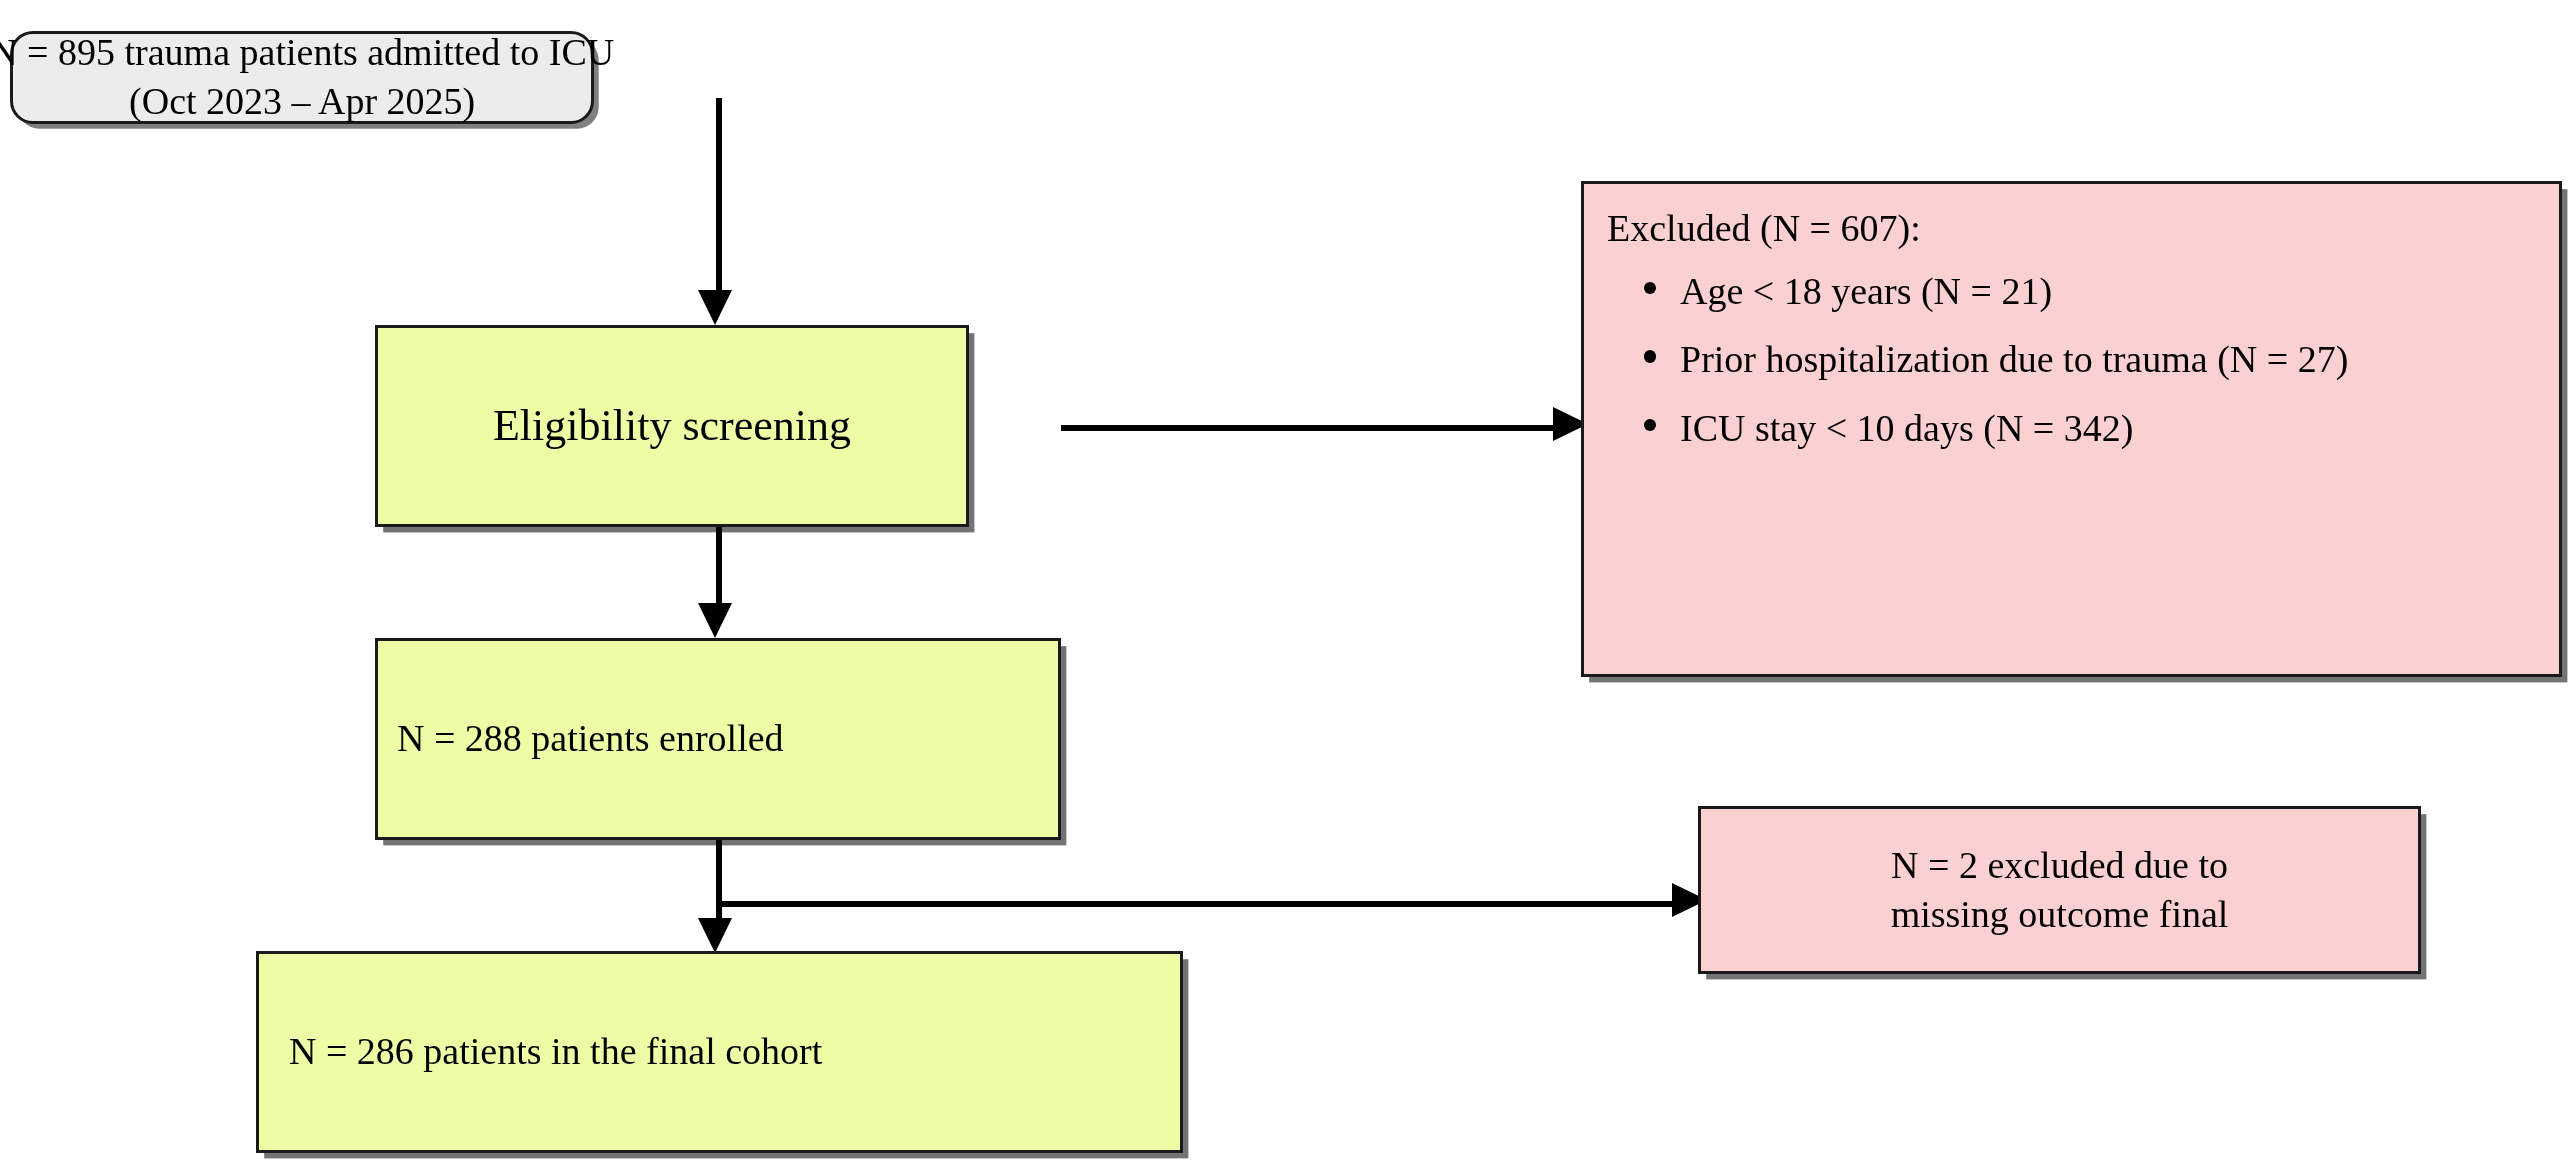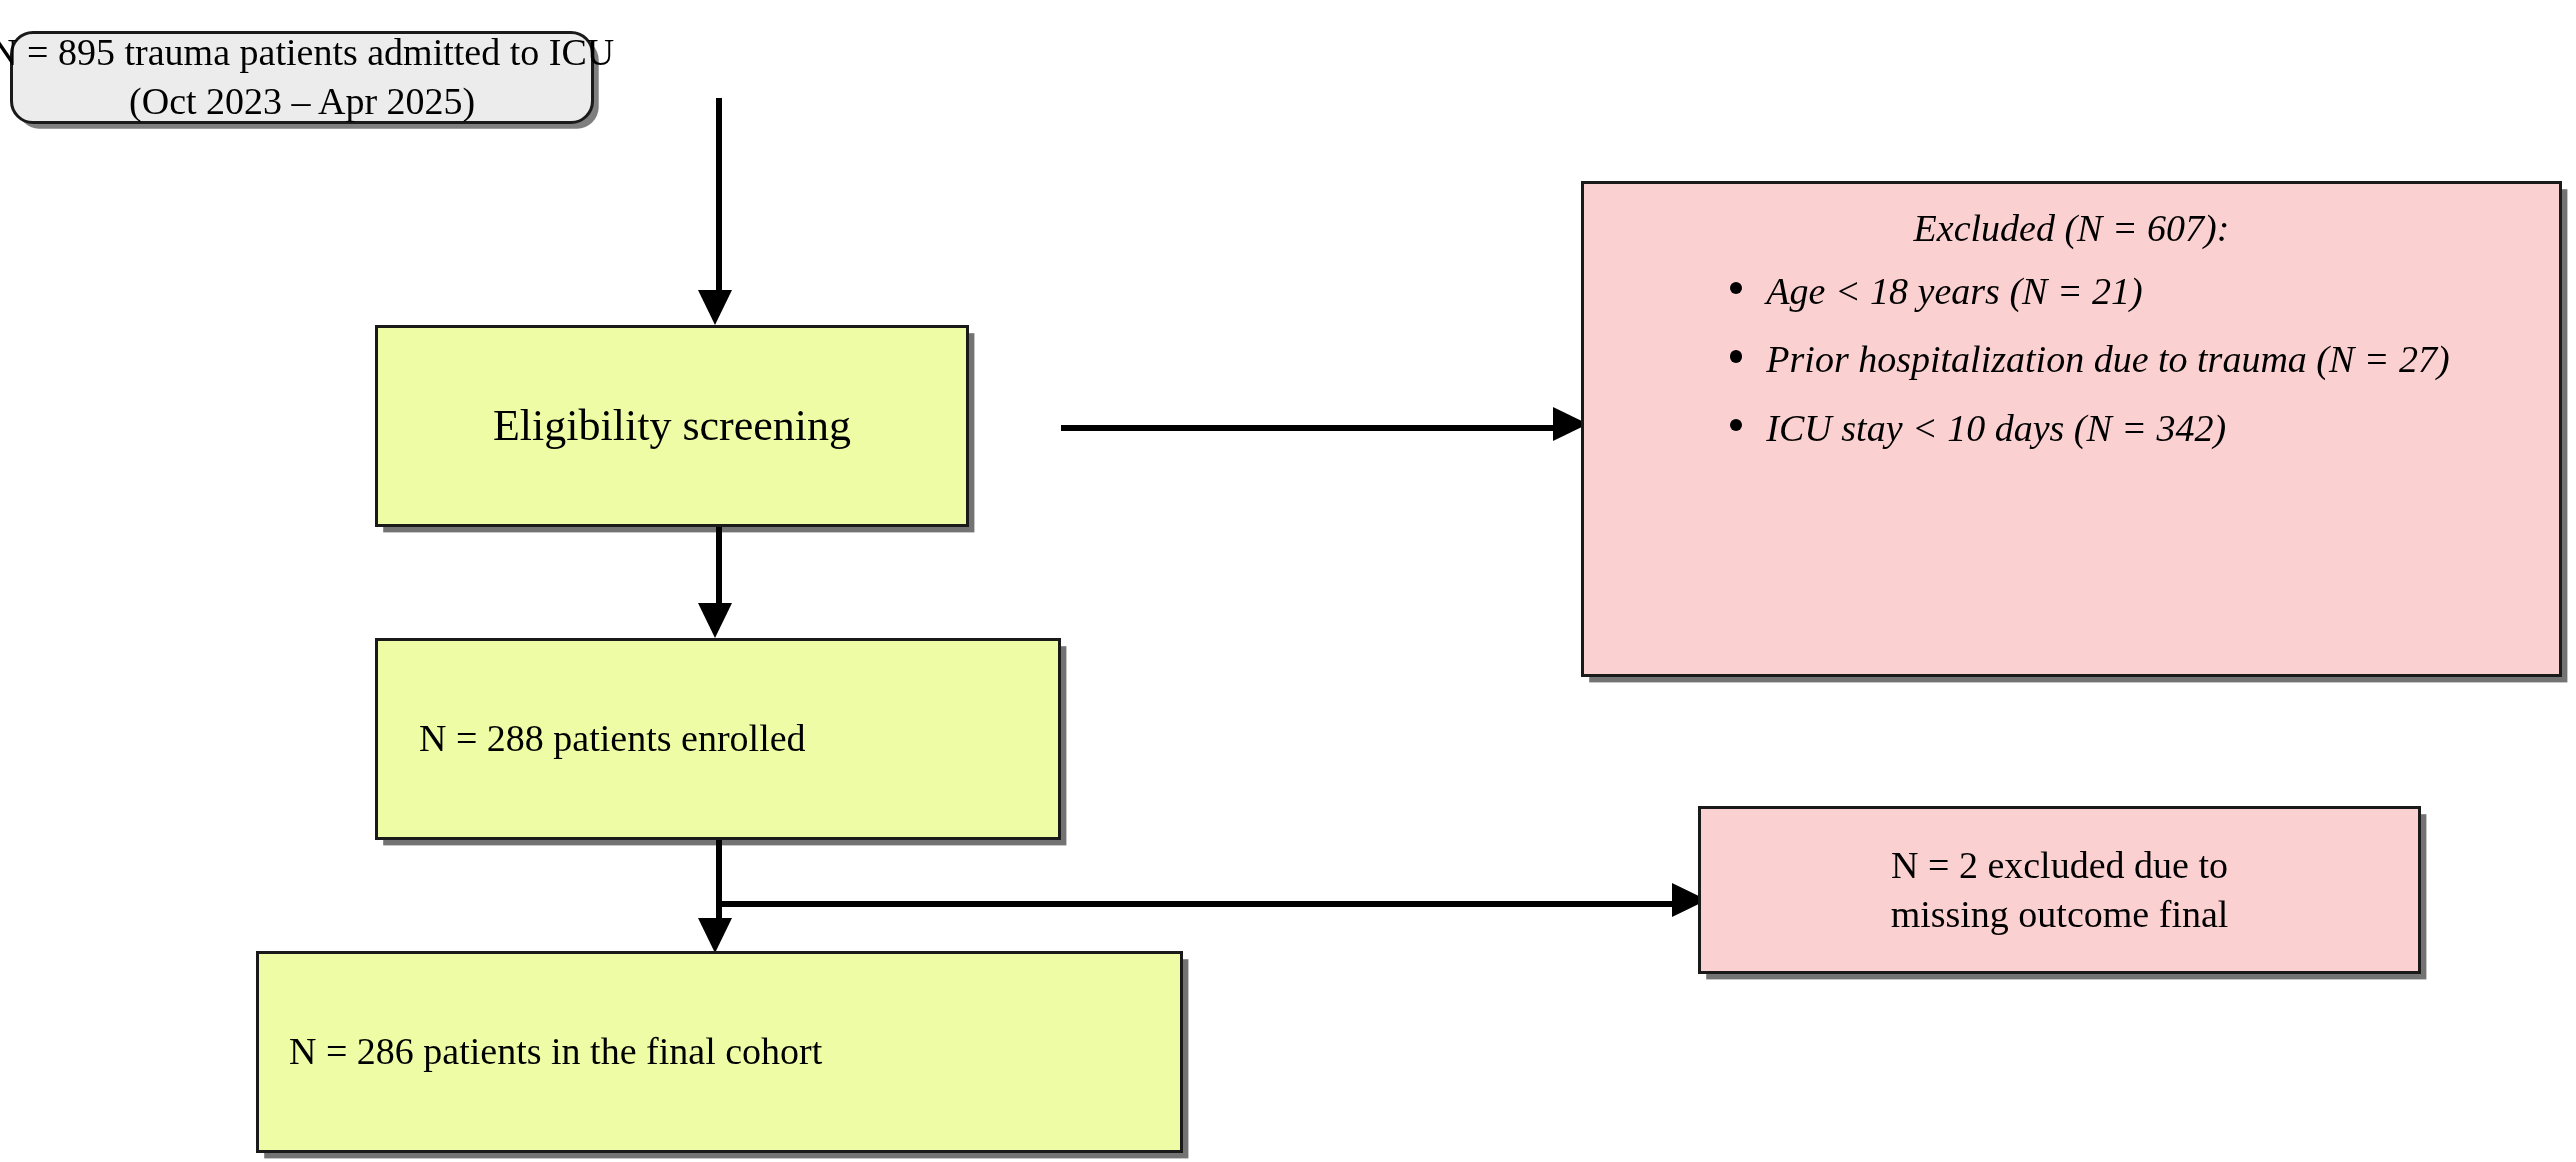--- a/index.html
+++ b/index.html
@@ -43,25 +43,25 @@
   .node-line {
     display: block;
     white-space: nowrap;
     line-height: 1.30;
   }
 
   
   #node-screened   { left: 10.2px;   top: 5.5px;    width: 584px;  height: 93px; font-size: 38px; margin-top: 25px; }
   #node-eligible   { left: 375px;  top: 325px;  width: 594px; height: 202px; font-size: 44px; }
   #node-enrolled   { left: 375px;  top: 638px;  width: 686px; height: 202px; font-size: 38px;
-                     align-items: flex-start; padding-left: 41px; }
+                     align-items: flex-start; padding-left: 19px; }
   #node-final      { left: 256px;  top: 951px; width: 927px; height: 202px; font-size: 38px;
                      align-items: flex-start; padding-left: 30px; }
   #node-excluded   { left: 1581px; top: 181px;  width: 981px; height: 496px; font-size: 38px;
-                     align-items: center; justify-content: flex-start; padding: 20.5px 23px 13.6px 23px; font-style: italic; }
+                     align-items: flex-start; justify-content: flex-start; padding: 20.5px 23px 13.6px 23px; }
   #node-missing    { left: 1698px; top: 806px; width: 723px; height: 168px; font-size: 38px; }
 
   .excl-title {
     text-align: center;
     line-height: 1.25;
     margin-bottom: 5.5px;
   }
   .excl-list {
     list-style: none;
     margin: 0;

